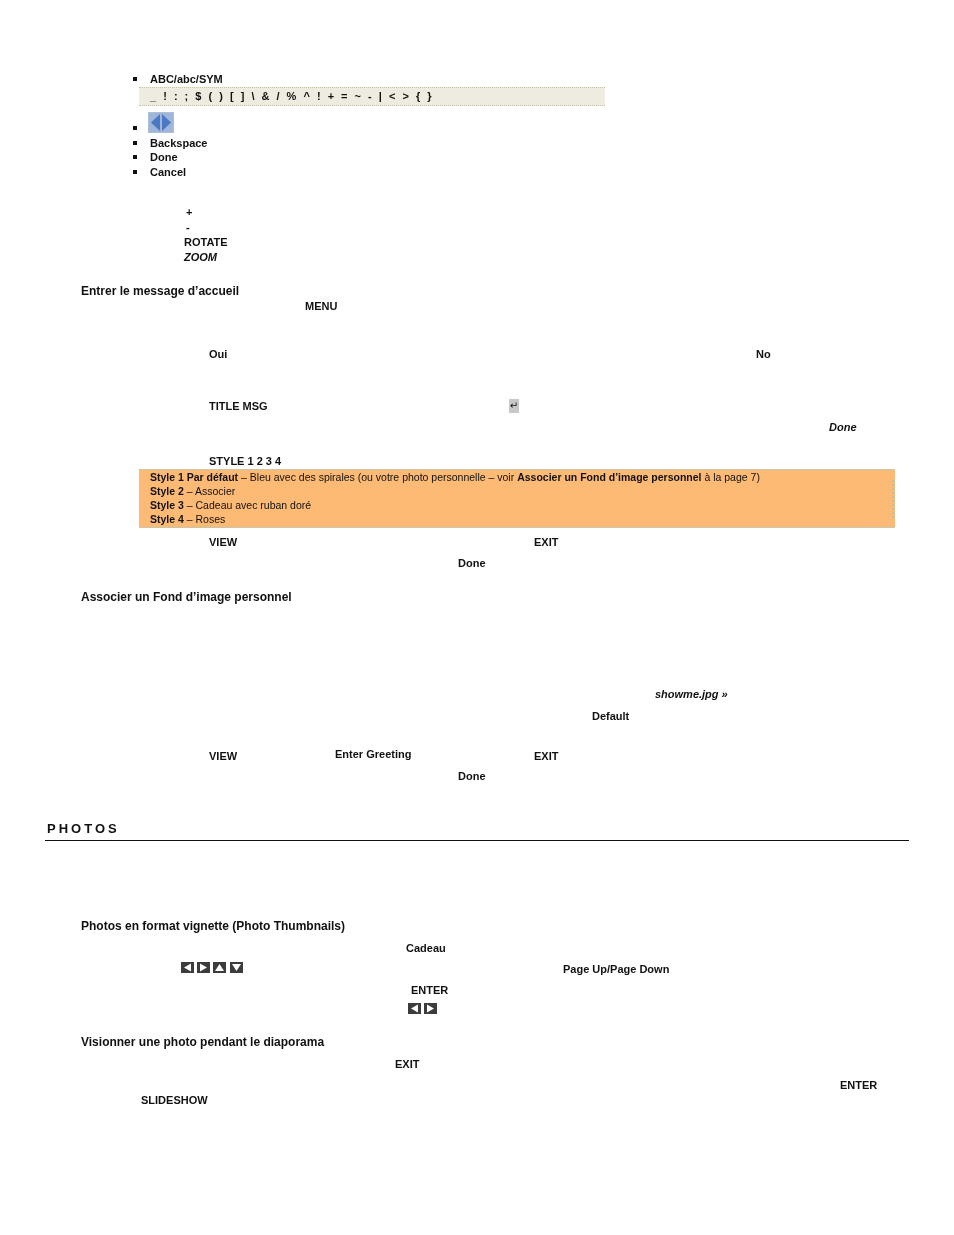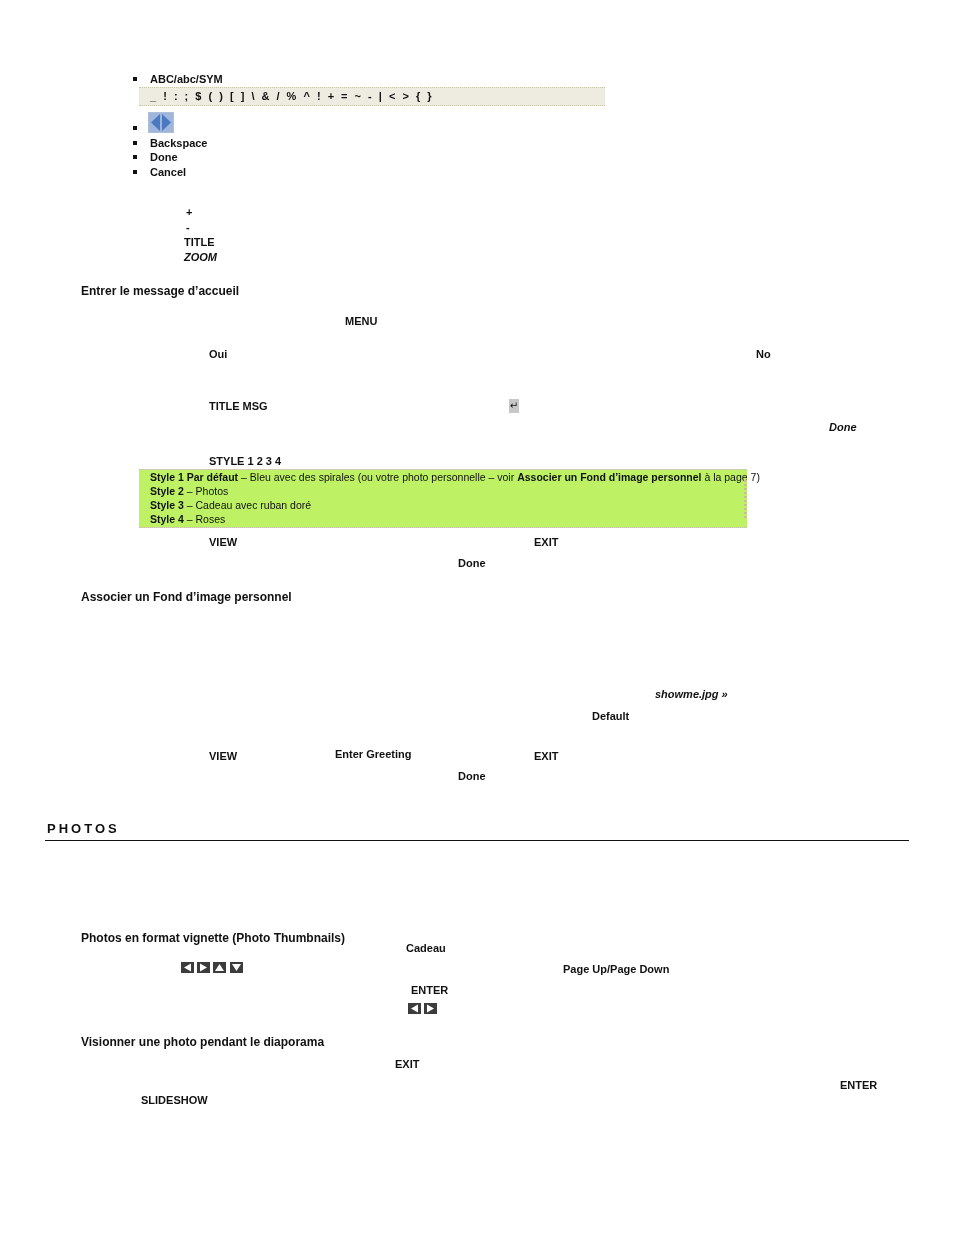--- a/index.html
+++ b/index.html
@@ -24,22 +24,22 @@
     }
     .symbox .syms {
       position: absolute; left: 11px; top: 2px; font-size: 11px; font-weight: bold;
       letter-spacing: 0px; word-spacing: 4px; white-space: nowrap;
     }
     .arrowicon {
       position: absolute; left: 148px; top: 112px; width: 26px; height: 21px;
       background: #9fb6da; border: 1px solid #aebfdc; box-sizing: border-box;
     }
     .stylebox {
-      position: absolute; left: 139px; top: 469px; width: 608px; height: 59px;
-      background: #bef264;
+      position: absolute; left: 139px; top: 469px; width: 756px; height: 59px;
+      background: #fdba74;
       border-top: 1px dotted #c8c4a8; border-bottom: 1px dotted #c8c4a8;
       box-sizing: border-box;
     }
     .stylebox .edge {
       position: absolute; right: 0px; top: 10px; width: 3px; height: 40px;
       background: repeating-linear-gradient(to bottom, #c9bf96 0 2px, transparent 2px 4px);
     }
     .stylebox .line { position: absolute; left: 11px; font-size: 10.5px; line-height: 13px; white-space: nowrap; }
     .enter-glyph {
       position: absolute; left: 509px; top: 399px; width: 10px; height: 14px;
@@ -78,40 +78,40 @@
   <span class="abs b t11" style="left:150px;top:136px;">Backspace</span>
   <span class="bullet" style="left:133px;top:155px;"></span>
   <span class="abs b t11" style="left:150px;top:150px;">Done</span>
   <span class="bullet" style="left:133px;top:170px;"></span>
   <span class="abs b t11" style="left:150px;top:165px;">Cancel</span>
 </div>
 
 <div>
   <span class="abs b t11" style="left:186px;top:205px;">+</span>
   <span class="abs b t11" style="left:186px;top:220px;">-</span>
-  <span class="abs b t11" style="left:184px;top:235px;">TITLE</span>
+  <span class="abs b t11" style="left:184px;top:235px;">ROTATE</span>
   <span class="abs b t11" style="left:184px;top:250px;font-style:italic;">ZOOM</span>
 </div>
 
 <div>
   <span class="abs b t12" style="left:81px;top:284px;">Entrer le message d’accueil</span>
-  <span class="abs b t11" style="left:305px;top:314px;margin-left:40px;">MENU</span>
+  <span class="abs b t11" style="left:305px;top:299px;">MENU</span>
   <span class="abs b t11" style="left:209px;top:347px;">Oui</span>
   <span class="abs b t11" style="left:756px;top:347px;">No</span>
   <span class="abs b t11" style="left:209px;top:399px;">TITLE MSG</span>
   <span class="enter-glyph">↵</span>
   <span class="abs b i t11" style="left:829px;top:420px;">Done</span>
   <span class="abs b t11" style="left:209px;top:454px;">STYLE 1 2 3 4</span>
 
   <div class="stylebox">
     <div class="line" style="top:1px;">
       <b>Style 1 Par défaut</b><span> – Bleu avec des spirales (ou votre photo personnelle – voir </span><b>Associer un Fond d’image personnel</b><span> à la page 7)</span>
     </div>
     <div class="line" style="top:15px;">
-      <b>Style 2</b><span> – Photos</span>
+      <b>Style 2</b><span> – Associer</span>
     </div>
     <div class="line" style="top:29px;">
       <b>Style 3</b><span> – Cadeau avec ruban doré</span>
     </div>
     <div class="line" style="top:43px;text-align:right;">
       <b>Style 4</b><span> – Roses</span>
     </div>
     <div class="edge"></div>
   </div>
 
@@ -127,21 +127,21 @@
   <span class="abs b t11" style="left:592px;top:709px;">Default</span>
   <span class="abs b t11" style="left:209px;top:749px;">VIEW</span>
   <span class="abs b t11" style="left:534px;top:749px;">EXIT</span>
   <span class="abs b t11" style="left:458px;top:769px;">Done</span>
 </div>
 
 <span class="heading">PHOTOS</span>
 <div class="rule"></div>
 
 <div>
-  <span class="abs b t12" style="left:81px;top:919px;margin-top:12px;">Photos en format vignette (Photo Thumbnails)</span>
+  <span class="abs b t12" style="left:81px;top:919px;">Photos en format vignette (Photo Thumbnails)</span>
   <span class="abs b t11" style="left:406px;top:941px;">Cadeau</span>
 
   <span class="navbox" style="left:181px;top:962px;">
     <svg width="13" height="11">
         <polygon points="10,1.5 10,9.5 3,5.5" fill="#fff"></polygon>
       </svg>
   </span>
   <span class="navbox" style="left:197px;top:962px;">
     <svg width="13" height="11">
         <polygon points="3,1.5 3,9.5 10,5.5" fill="#fff"></polygon>

